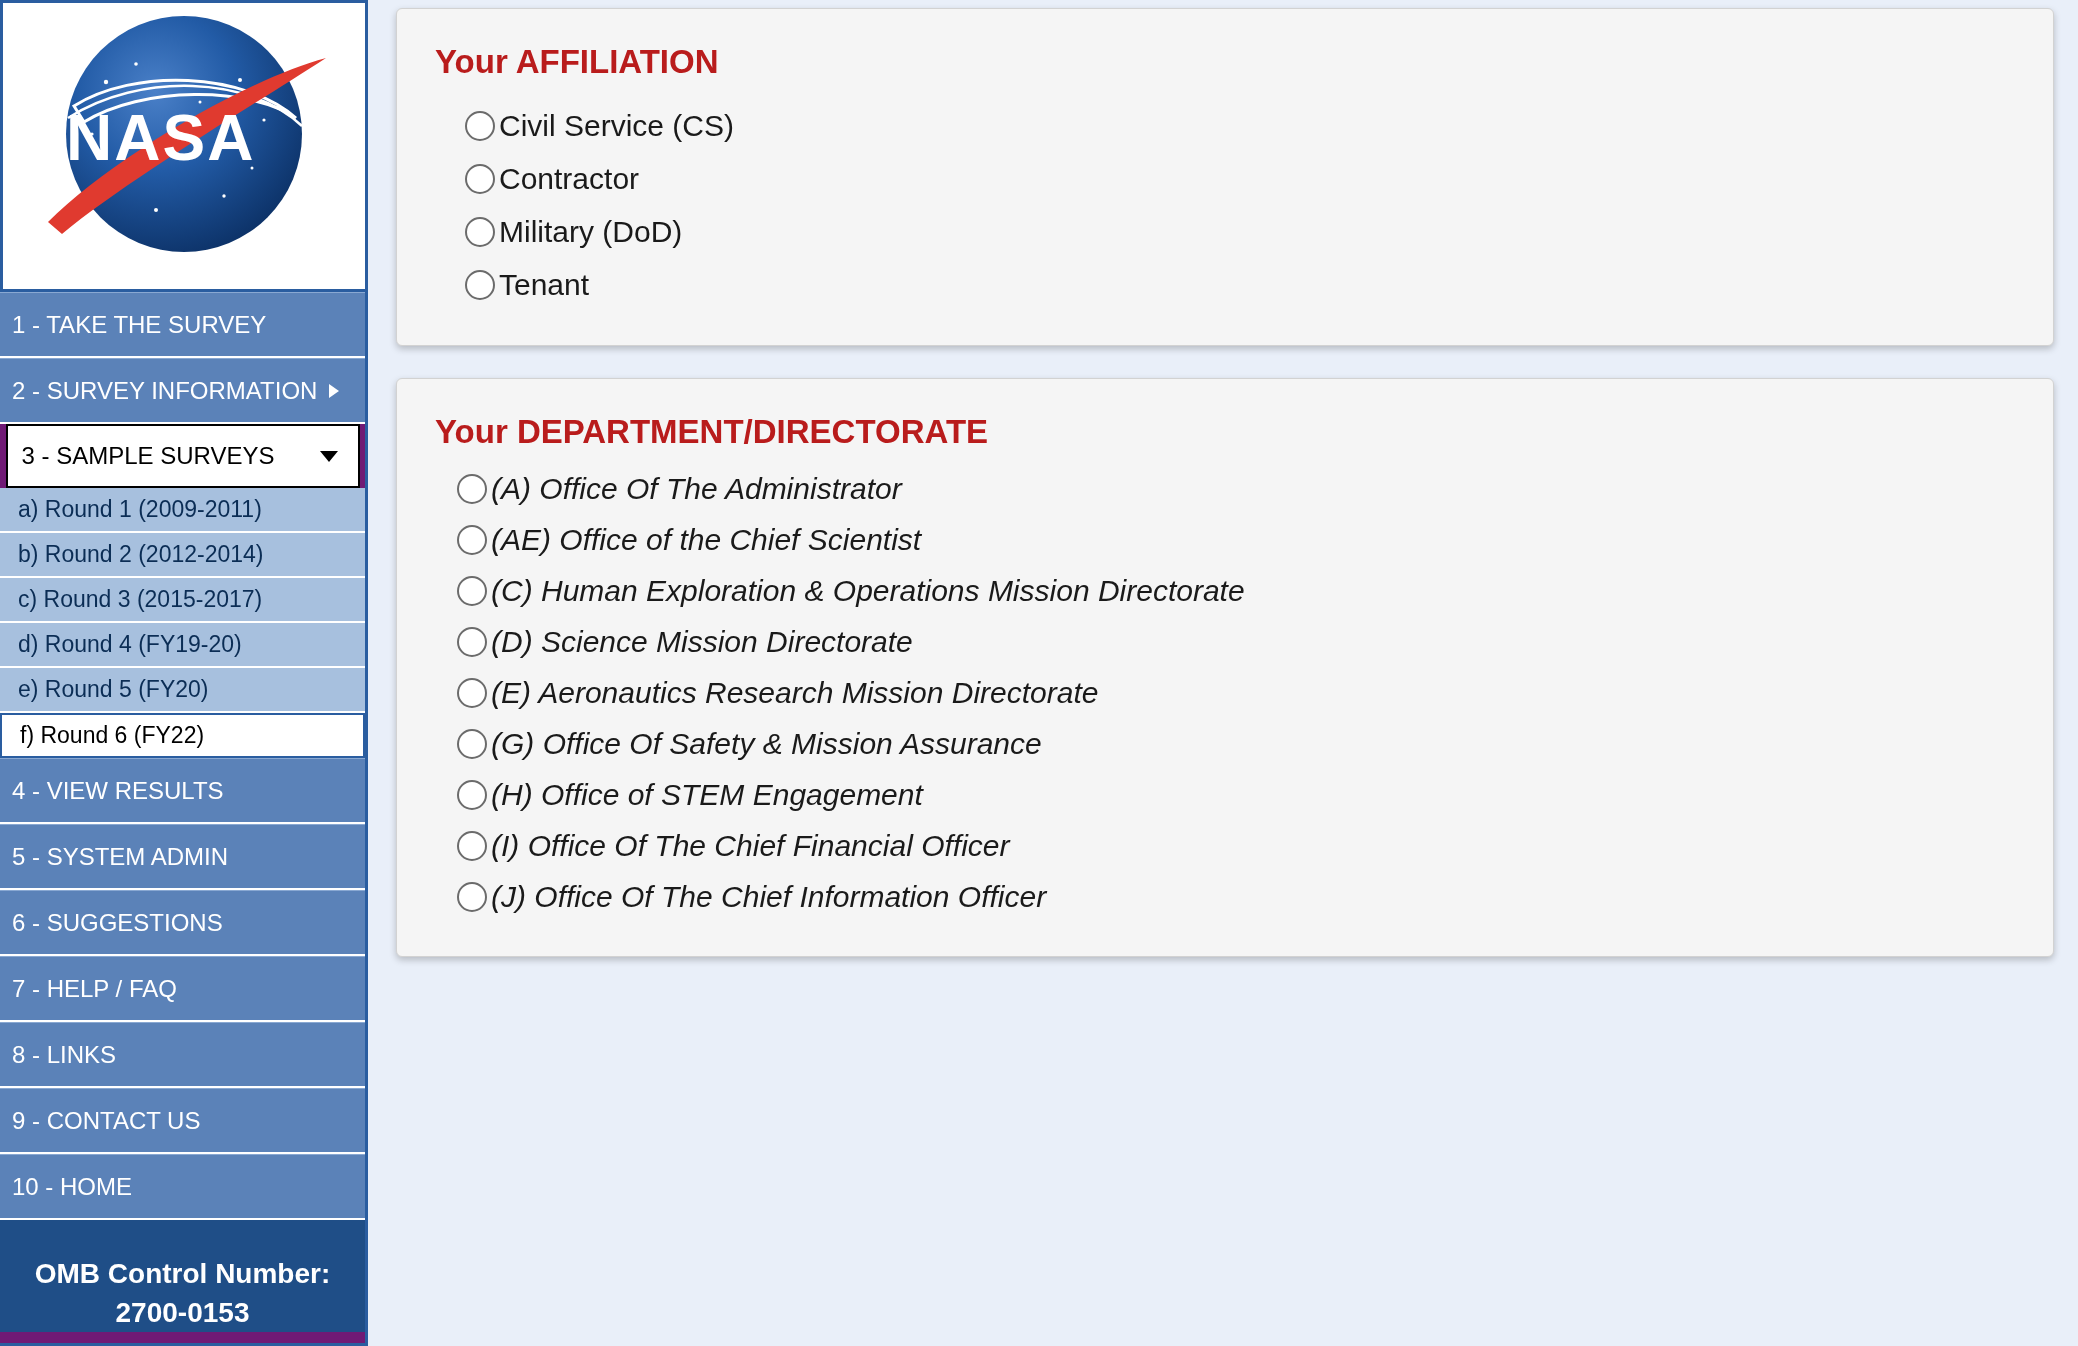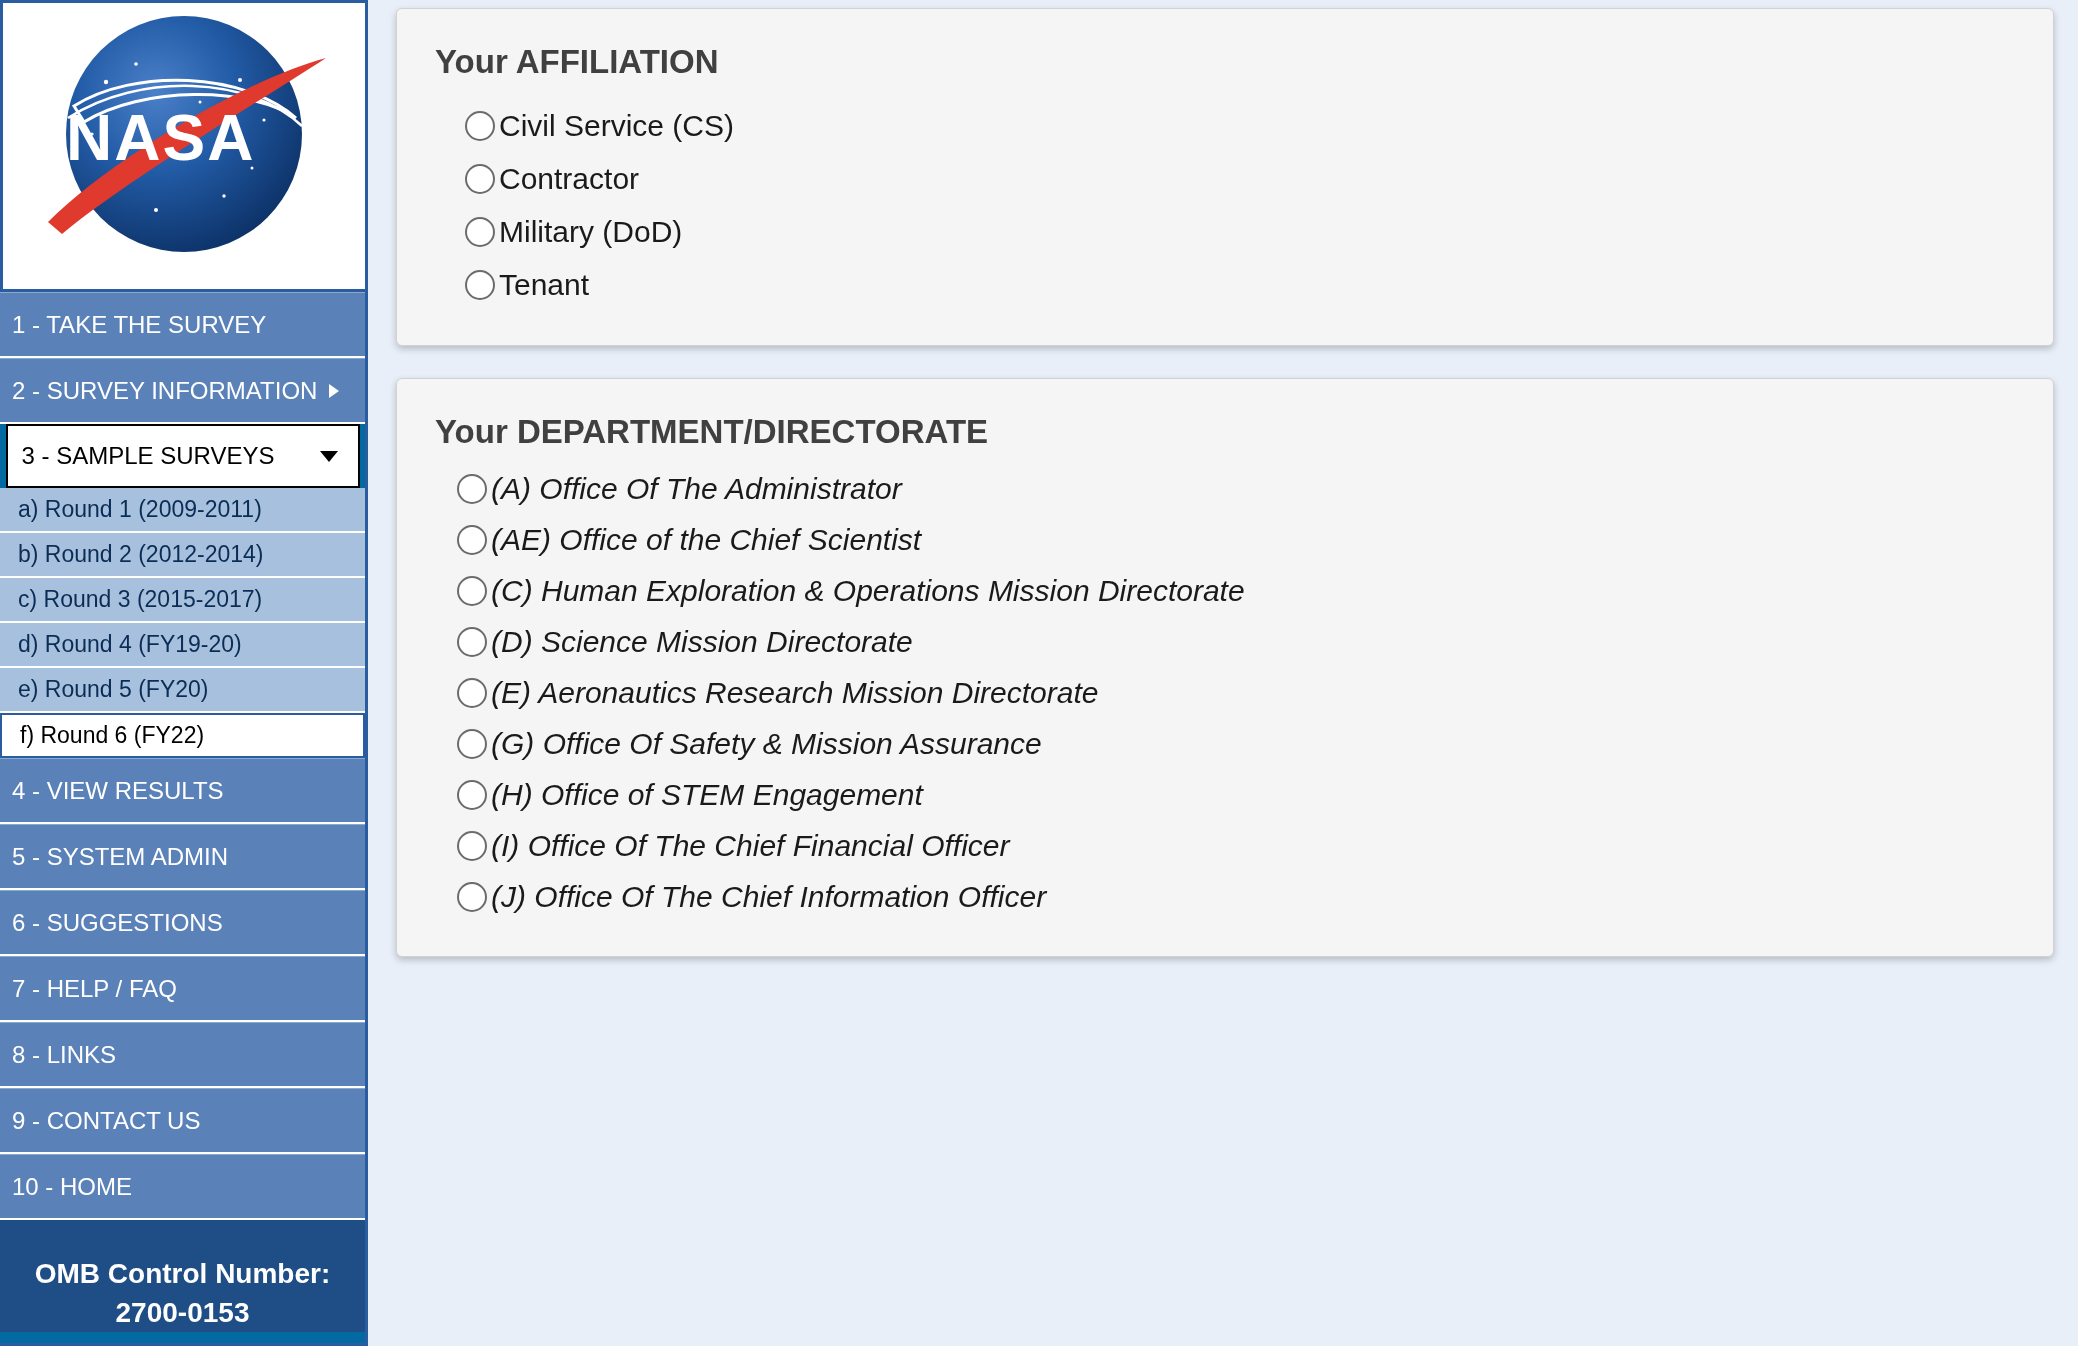--- a/index.html
+++ b/index.html
@@ -15,21 +15,21 @@
     width: 2078px; height: 1346px;
     background: #e9eff9;
     display: flex;
     align-items: flex-start;
   }
 
   
   .sidebar {
     width: 368px;
     flex: 0 0 368px;
-    background: #0369a1;
+    background: #701a75;
     border: 3px solid #2a5da0;
     border-top: 0;
     border-left: 0;
     min-height: 1346px;
     position: relative;
   }
   .logo-box {
     background: #ffffff;
     border: 3px solid #2a5da0;
     height: 292px;
@@ -117,21 +117,21 @@
     border: 1px solid #d2d2d2;
     border-radius: 6px;
     box-shadow: 0 3px 7px rgba(0,0,0,0.22);
     padding: 26px 38px 34px 38px;
     margin-bottom: 32px;
   }
   .card h2 {
     margin: 8px 0 18px 0;
     font-size: 33px;
     font-weight: bold;
-    color: #404040;
+    color: #b91c1c;
   }
   .opt {
     display: flex;
     align-items: center;
     gap: 4px;
     padding: 10px 0 10px 30px;
     font-size: 30px;
     color: #1a1a1a;
   }
   .radio {

